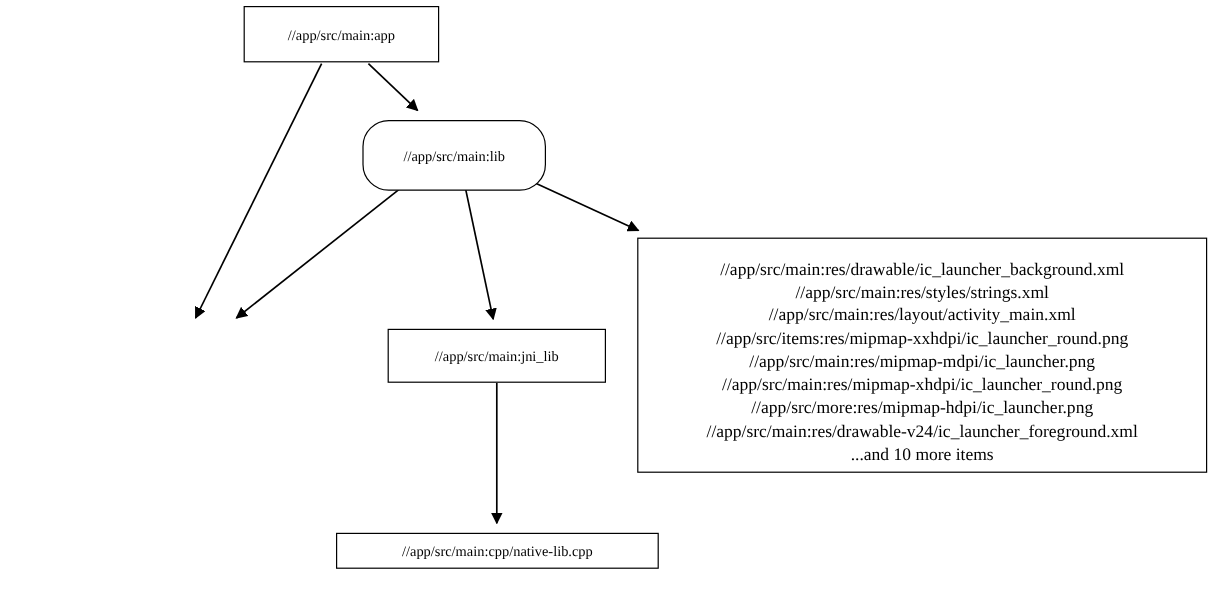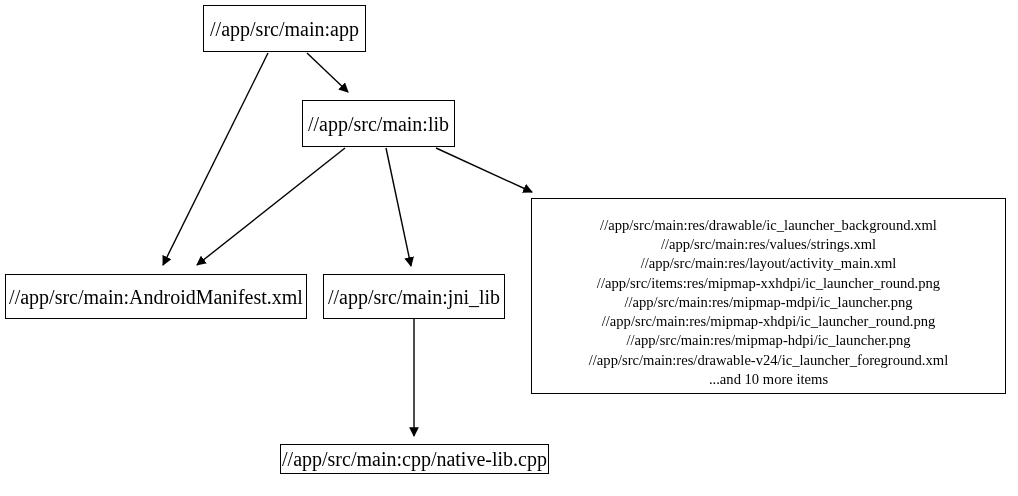--- a/index.html
+++ b/index.html
@@ -26,21 +26,21 @@
   }
   .node {
     position: absolute;
     box-sizing: border-box;
     border: 1px solid #000000;
     background: #ffffff;
     display: flex;
     align-items: center;
     justify-content: center;
     color: #000000;
-    font-size: 20px;
+    font-size: 12px;
     line-height: 1.0;
     white-space: nowrap;
     text-align: center;
   }
   .node.multiline {
     white-space: normal;
     line-height: 1.32;
     font-size: 14.6px;
     padding: 4px 6px;
     align-items: flex-end;
@@ -85,35 +85,34 @@
       <path d="M 436 148 L 532 192" stroke="#000000" stroke-width="1.4" fill="none" marker-end="url(#arrow)"></path>
     </g>
 
     <g>
       <path d="M 414 319 L 414 436" stroke="#000000" stroke-width="1.4" fill="none" marker-end="url(#arrow)"></path>
     </g>
   </svg>
 
   <div class="node" style="left:203px; top:5px; width:163px; height:47px;">//app/src/main:app</div>
 
-  <div class="node" style="left:302px; top:100px; width:153px; height:47px;">//app/src/main:lib</div>
+  <div class="node" style="left:302px; top:100px; width:153px; height:59px;border-radius:22px;">//app/src/main:lib</div>
 
-  <div class="node" style="left:5px; top:274px; width:302px; height:45px;">//app/src/main:AndroidManifest.xml</div>
 
   <div class="node" style="left:323px; top:274px; width:182px; height:45px;">//app/src/main:jni_lib</div>
 
   <div class="node" style="left:280px; top:444px; width:269px; height:30px;">//app/src/main:cpp/native-lib.cpp</div>
 
   <div class="node multiline" style="left:531px; top:198px; width:475px; height:196px;">
     <div class="lines">
         <div>//app/src/main:res/drawable/ic_launcher_background.xml</div>
-        <div>//app/src/main:res/values/strings.xml</div>
+        <div>//app/src/main:res/styles/strings.xml</div>
         <div>//app/src/main:res/layout/activity_main.xml</div>
         <div>//app/src/items:res/mipmap-xxhdpi/ic_launcher_round.png</div>
         <div>//app/src/main:res/mipmap-mdpi/ic_launcher.png</div>
         <div>//app/src/main:res/mipmap-xhdpi/ic_launcher_round.png</div>
-        <div>//app/src/main:res/mipmap-hdpi/ic_launcher.png</div>
+        <div>//app/src/more:res/mipmap-hdpi/ic_launcher.png</div>
         <div>//app/src/main:res/drawable-v24/ic_launcher_foreground.xml</div>
         <div>...and 10 more items</div>
       </div>
   </div>
 
 </div>
 
 </body></html>

